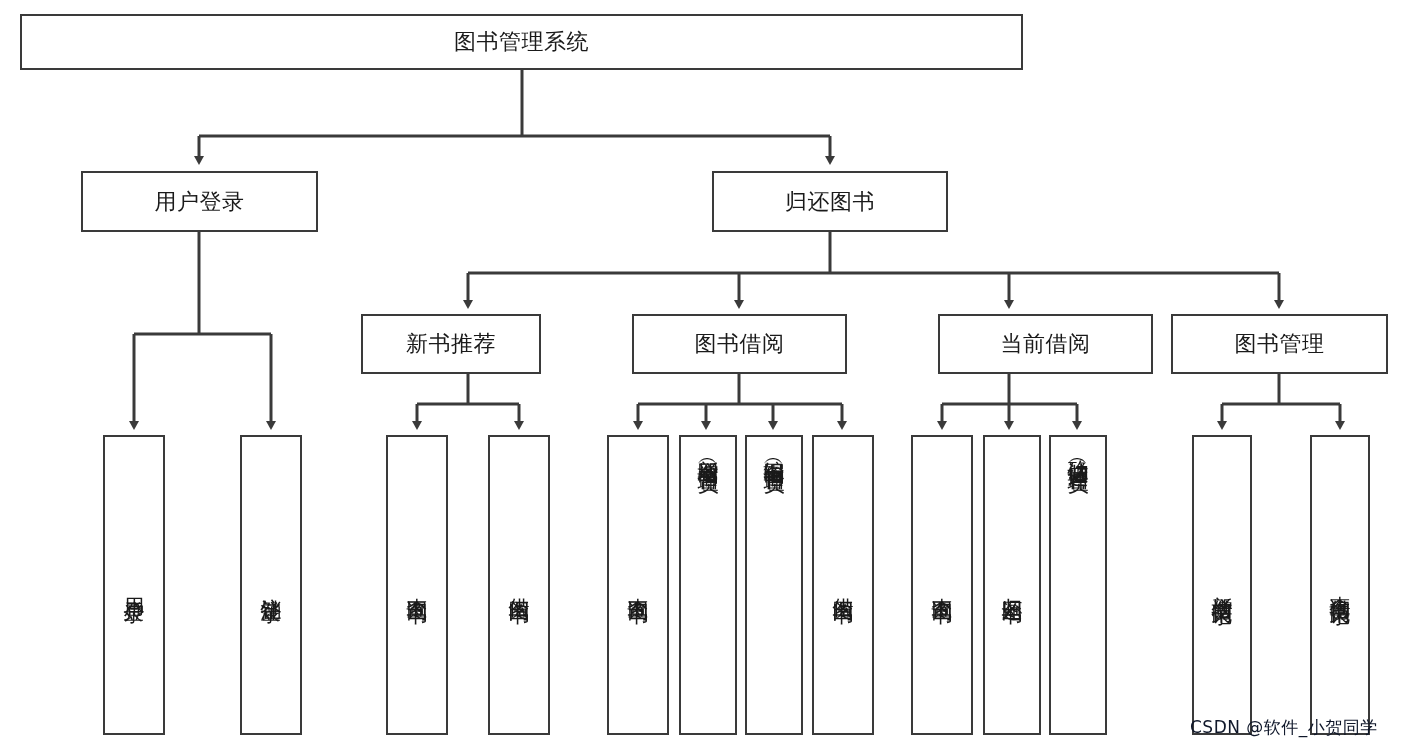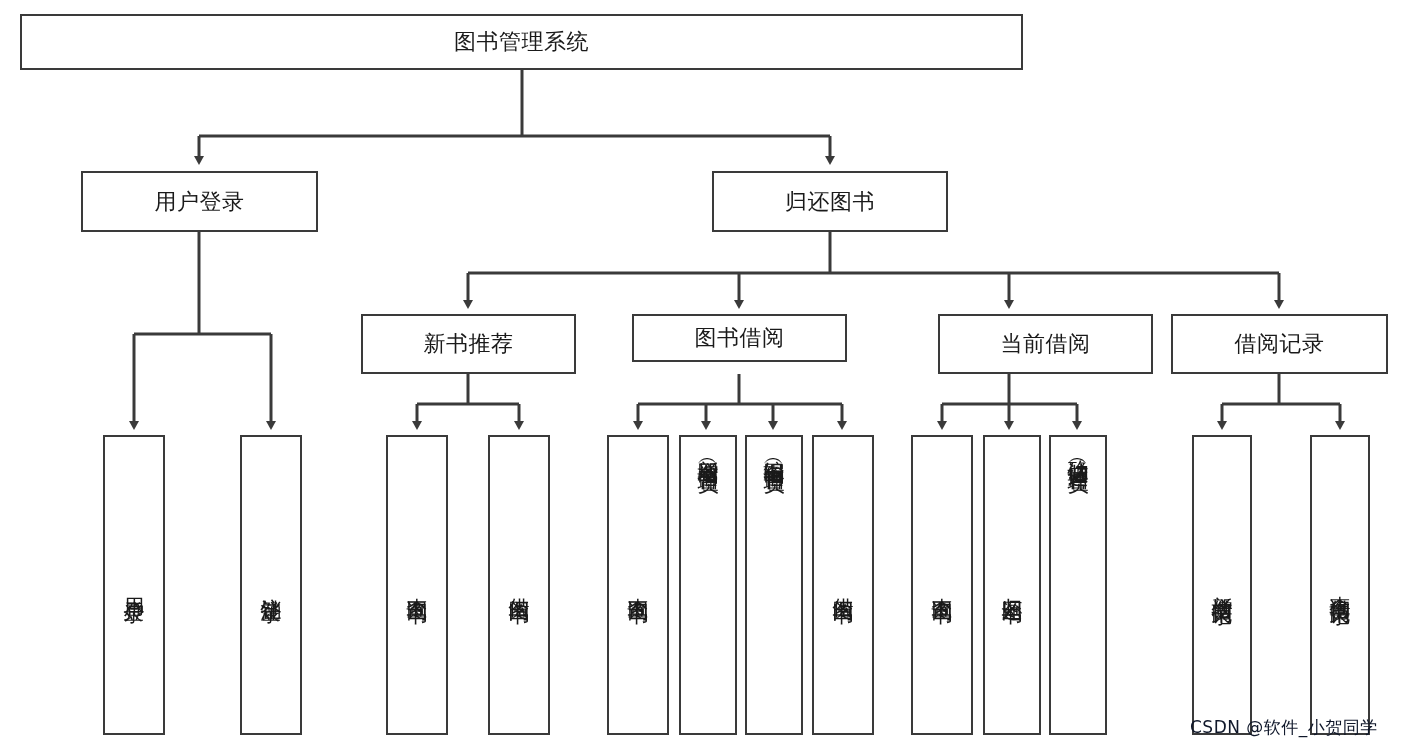--- a/index.html
+++ b/index.html
@@ -135,34 +135,34 @@
   </div>
 
   <div class="node h" style="left:81px; top:171px; width:237px; height:61px;">
     <span class="node-label">用户登录</span>
   </div>
 
   <div class="node h" style="left:712px; top:171px; width:236px; height:61px;">
     <span class="node-label">归还图书</span>
   </div>
 
-  <div class="node h" style="left:361px; top:314px; width:215px; height:60px;">
+  <div class="node h" style="left:361px; top:314px; width:180px; height:60px;">
     <span class="node-label">新书推荐</span>
   </div>
 
-  <div class="node h" style="left:632px; top:314px; width:215px; height:48px;justify-content:center;">
+  <div class="node h" style="left:632px; top:314px; width:215px; height:60px;justify-content:center;">
     <span class="node-label">图书借阅</span>
   </div>
 
   <div class="node h" style="left:938px; top:314px; width:215px; height:60px;">
     <span class="node-label">当前借阅</span>
   </div>
 
   <div class="node h" style="left:1171px; top:314px; width:217px; height:60px;">
-    <span class="node-label">借阅记录</span>
+    <span class="node-label">图书管理</span>
   </div>
 
   <div class="node v center" style="left:103px; top:435px; width:62px; height:300px;">
     <span class="node-label">用户登录</span>
   </div>
 
   <div class="node v center" style="left:240px; top:435px; width:62px; height:300px;">
     <span class="node-label">注销登录</span>
   </div>
 

